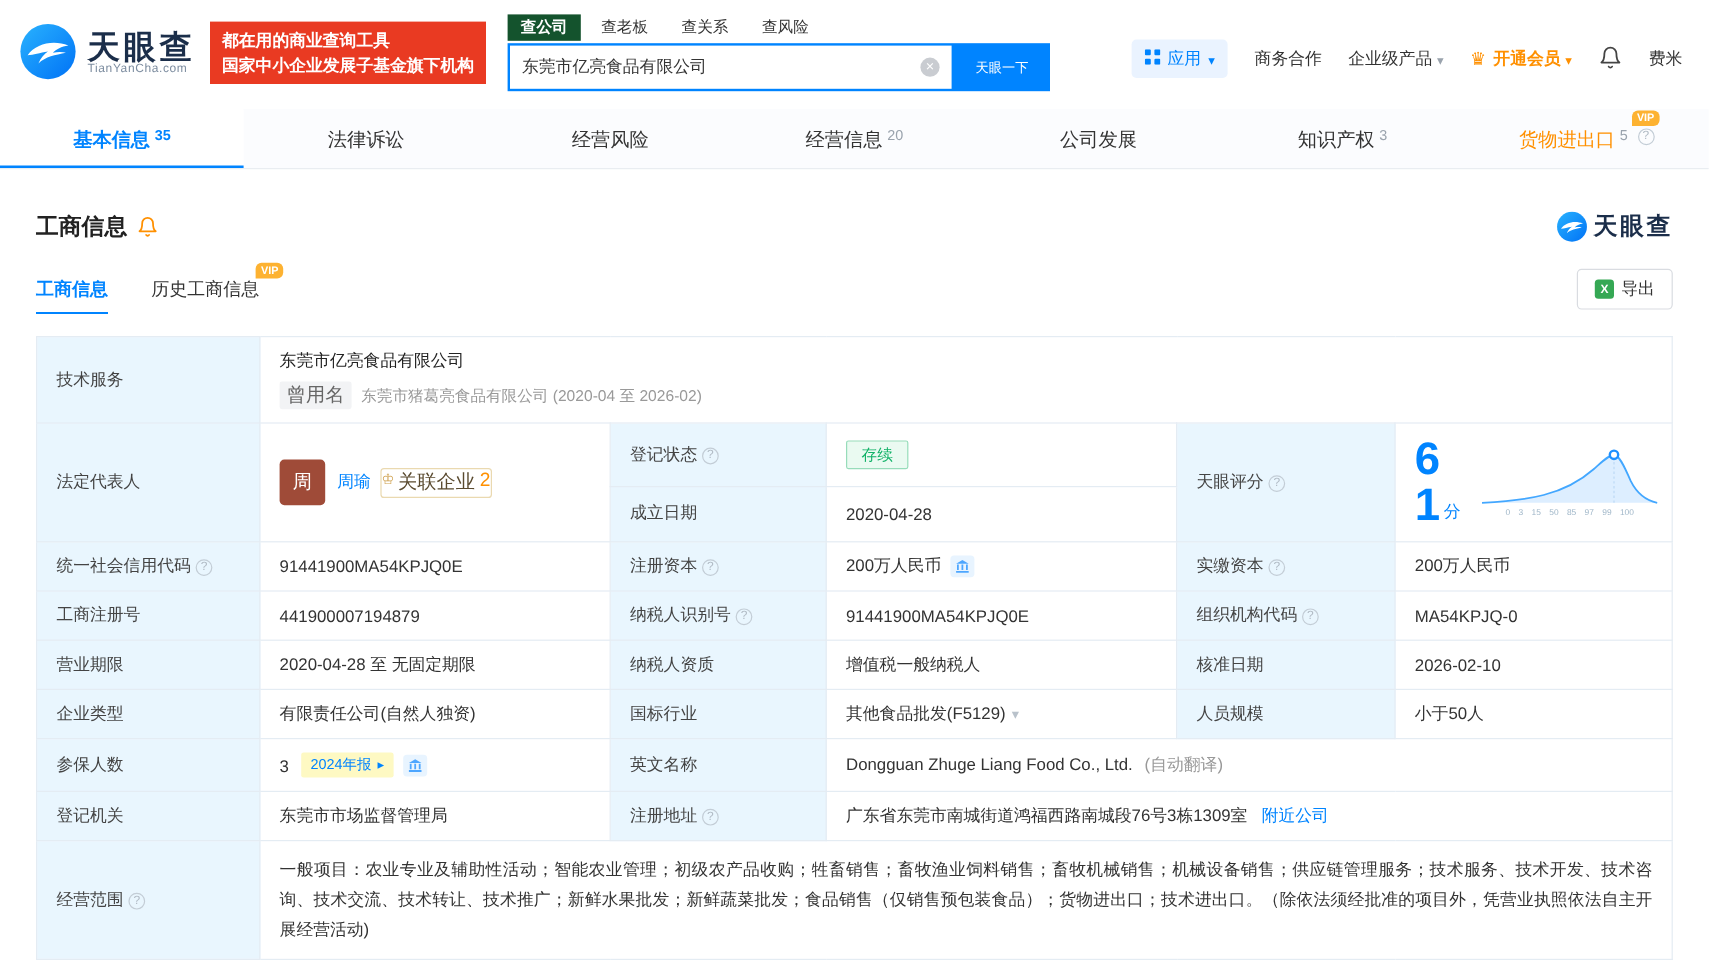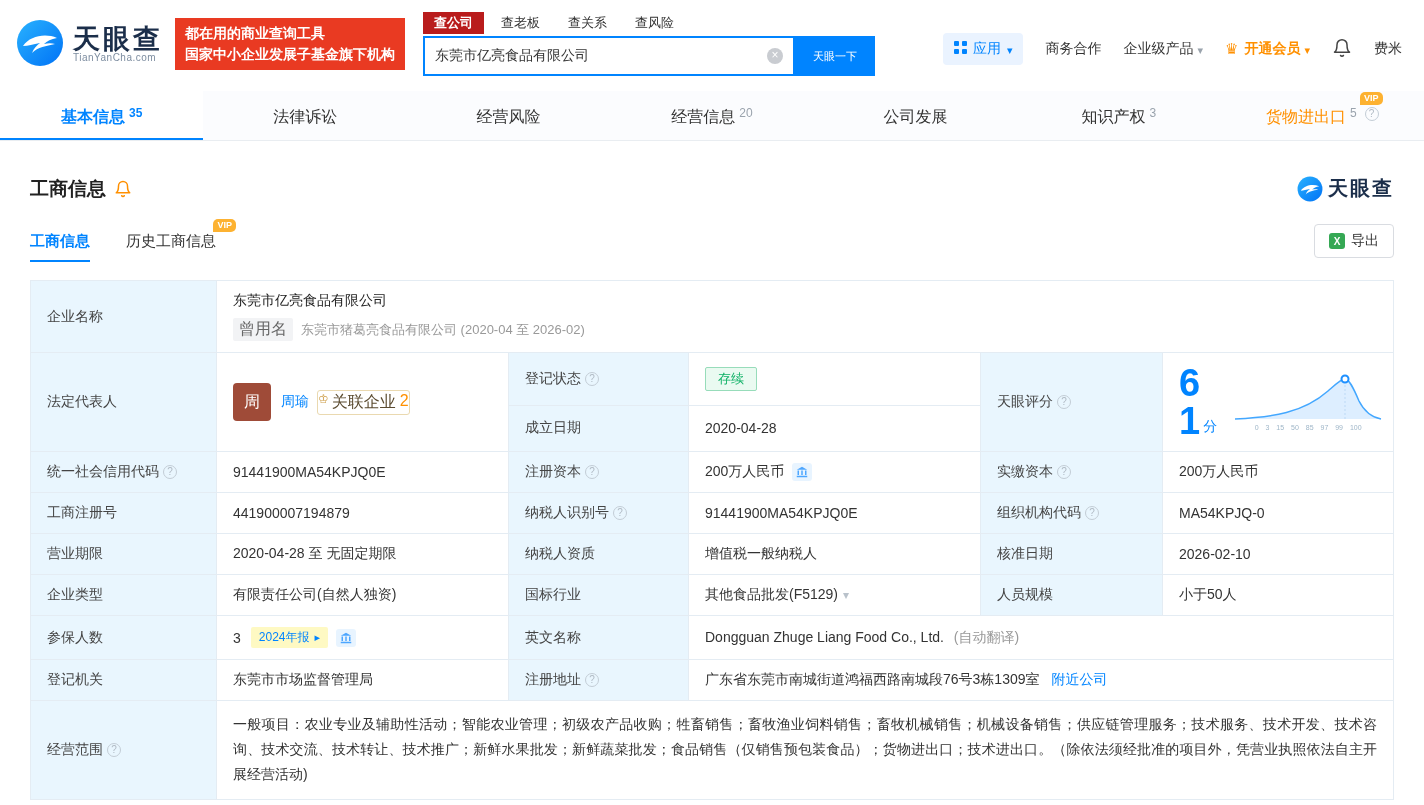--- a/index.html
+++ b/index.html
@@ -10,21 +10,21 @@
   
   .topbar{display:flex;align-items:center;height:88px;padding:0 16px;position:relative;background:#fff}
   .logo{display:flex;align-items:center;gap:9px}
   .logo-txt{display:flex;flex-direction:column;line-height:1.05}
   .logo-name{font-size:27px;font-weight:bold;color:#1b2e4a;letter-spacing:3px}
   .logo-domain{font-size:10px;color:#7d8da0;letter-spacing:.5px}
   .slogan{background:#e93a22;color:#fff;font-size:14px;font-weight:bold;padding:5px 10px;line-height:1.5;margin-left:12px;white-space:nowrap}
   .search-area{margin-left:18px;display:flex;flex-direction:column;justify-content:center}
   .search-tabs{display:flex;gap:6px;margin-bottom:2px}
   .search-tab{font-size:13px;color:#333;padding:2px 11px}
-  .search-tab.active{background:#b91c1c;color:#fff;font-weight:bold}
+  .search-tab.active{background:#14532d;color:#fff;font-weight:bold}
   .search-row{display:flex}
   .search-box{position:relative;width:372px;height:40px;border:2px solid #0084ff;display:flex;align-items:center;background:#fff}
   .search-input{border:none;outline:none;flex:1;font-size:14px;padding:0 34px 0 10px;height:100%;color:#333;font-family:inherit;background:transparent}
   .clear-icon{position:absolute;right:10px;width:16px;height:16px;border-radius:50%;background:#c9ccd1;color:#fff;font-size:12px;line-height:15px;text-align:center}
   .clear-icon::after{content:"×"}
   .search-btn{width:80px;height:40px;background:#0084ff;color:#fff;font-size:11px;border:none;font-family:inherit}
   .top-nav{position:absolute;right:22px;top:0;height:88px;display:flex;align-items:center;gap:22px;font-size:14px;color:#333;padding-top:10px}
   .apps-pill{display:flex;align-items:center;gap:6px;background:#eaf3ff;color:#0084ff;padding:7px 11px;border-radius:4px;font-weight:normal}
   .caret::after{content:"▾";font-size:11px}
   .caret.blue{color:#0084ff}
@@ -254,21 +254,21 @@
       <col style="width:186px">
       <col style="width:292px">
       <col style="width:180px">
       <col style="width:292px">
       <col style="width:182px">
       <col>
     </colgroup>
 
   <tbody>
       <tr>
-    <td class="lbl" data-interactable="false">企业名称</td>
+    <td class="lbl" data-interactable="false">技术服务</td>
     <td colspan="5" data-interactable="false">
       <div class="company-name" data-interactable="false">东莞市亿亮食品有限公司</div>
       <div class="former-line">
         <span class="former-badge" data-interactable="false">曾用名</span>
         <span class="former-name" data-interactable="false">东莞市猪葛亮食品有限公司 (2020-04 至 2026-02)</span>
       </div>
     </td>
   </tr>
 
   <tr>

